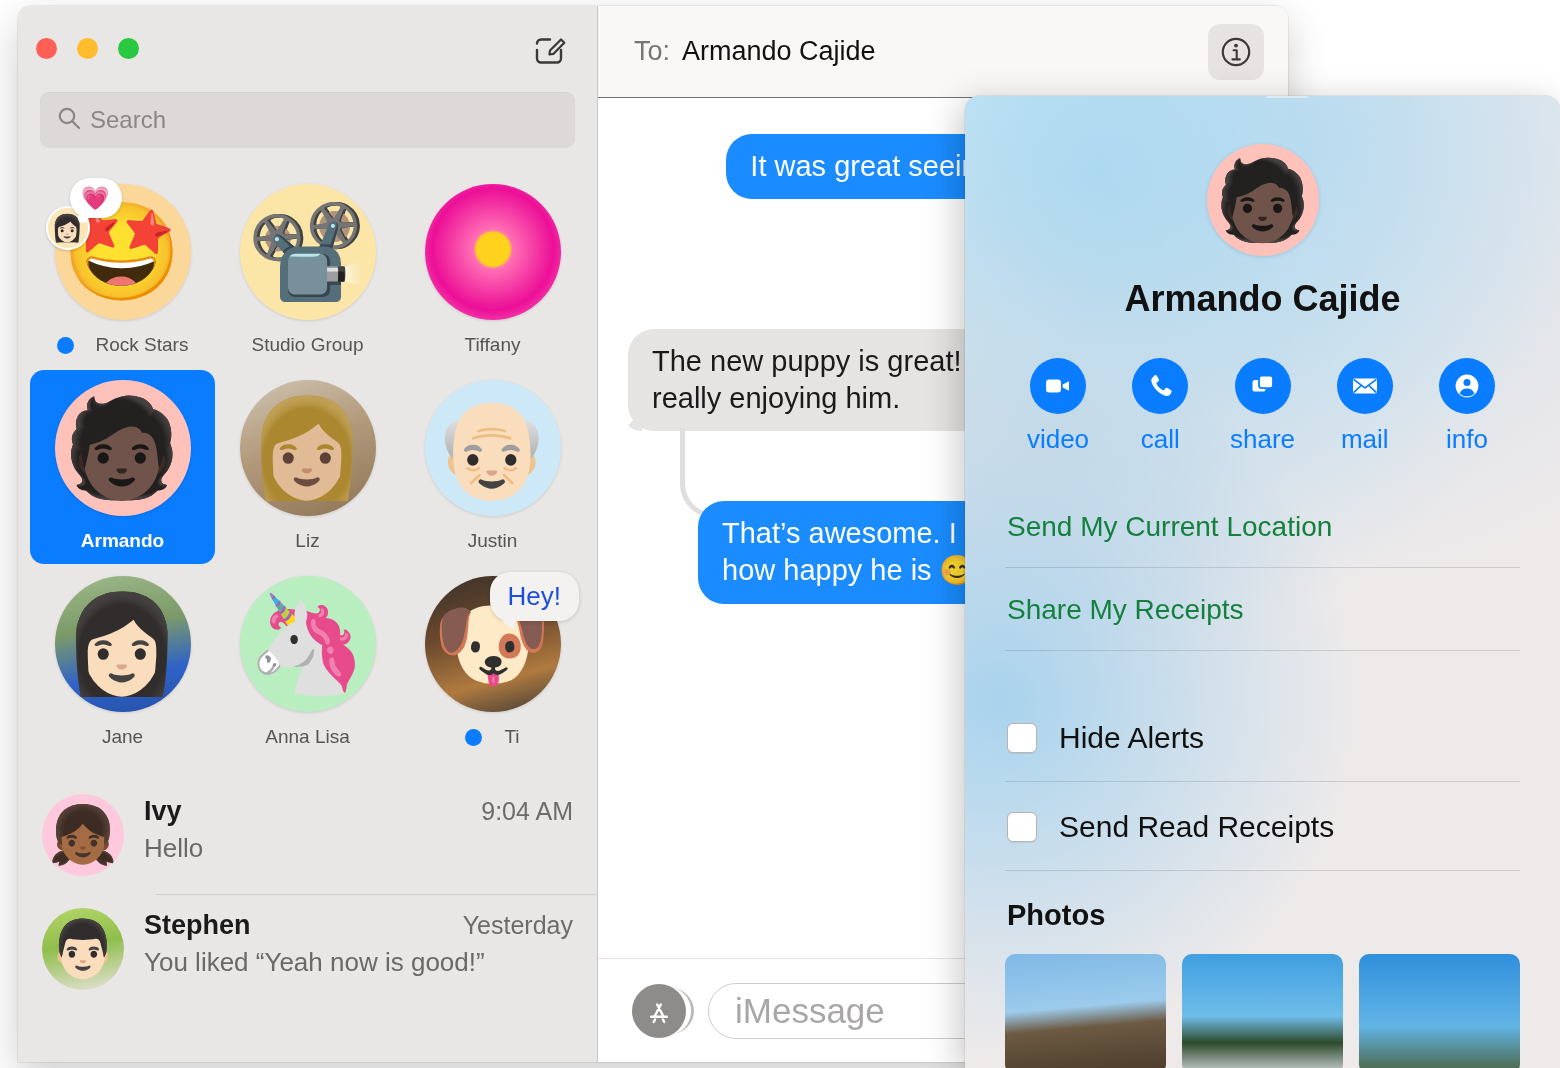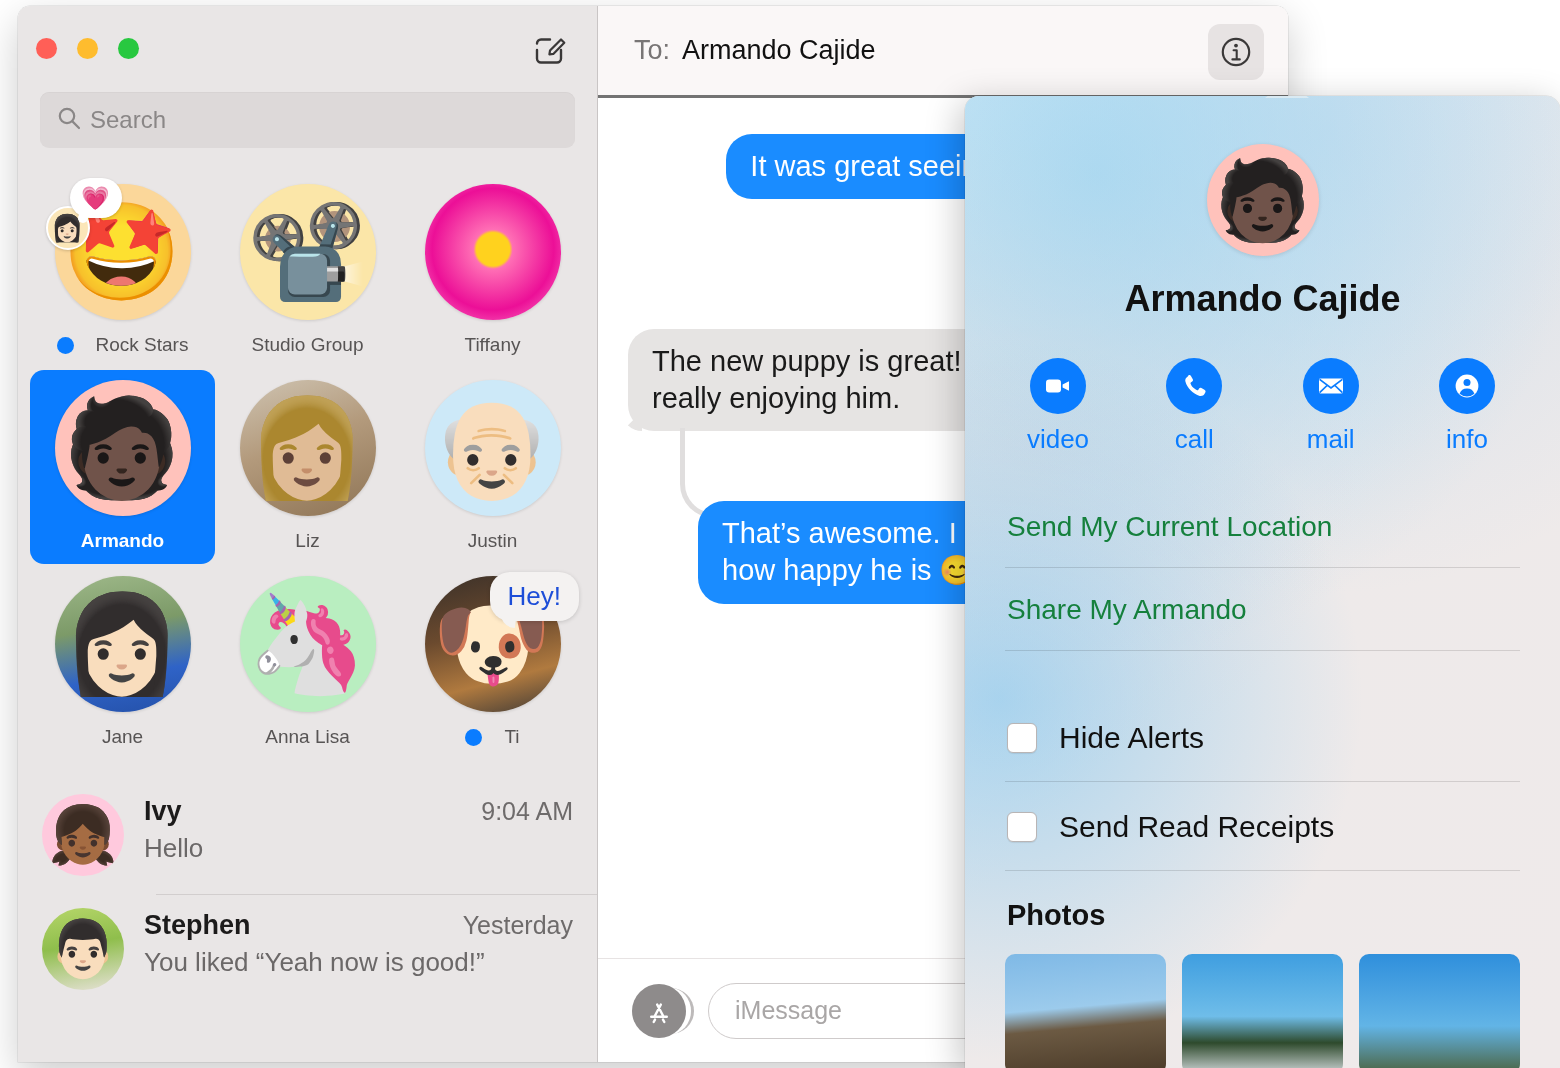--- a/index.html
+++ b/index.html
@@ -120,21 +120,21 @@
   .conv-body { flex: 1 1 auto; min-width: 0; padding-top: 2px; }
   .conv-top { display: flex; align-items: baseline; }
   .conv-name { font-size: 27px; font-weight: 700; color: #1c1b1b; }
   .conv-time { margin-left: auto; font-size: 25px; color: #6e6b6b; }
   .conv-snippet { font-size: 26px; color: #6b6868; margin-top: 6px; white-space: nowrap; overflow: hidden; text-overflow: ellipsis; }
 
   
   .convpane { flex: 1 1 auto; position: relative; background: #ffffff; display: flex; flex-direction: column; }
   .conv-header {
     height: 92px; background: #faf7f7; position: relative;
-    border-bottom: 3px solid #737373;
+    border-bottom: 1px solid #737373;
     display: flex; align-items: center; padding: 0 24px 0 36px;
   }
   .to-label { font-size: 27px; color: #787575; margin-right: 12px; }
   .to-value { font-size: 27px; color: #111; }
   .info-btn {
     position: absolute; right: 24px; top: 18px;
     width: 56px; height: 56px; border-radius: 12px; background: #e7e3e3;
     display: flex; align-items: center; justify-content: center; cursor: pointer;
   }
   .msg-area { flex: 1 1 auto; position: relative; padding: 36px 30px 0 30px; overflow: hidden; }
@@ -169,21 +169,21 @@
     display:flex; align-items:center; justify-content:center; cursor:pointer; position: relative; flex: 0 0 54px;
   }
   .appstore-btn::after{
     content:""; position:absolute; right:-8px; top:4px; width:44px; height:46px;
     border-right:3px solid #bdbaba; border-radius:50%; clip-path: polygon(55% 0,100% 0,100% 100%,55% 100%);
   }
   .imessage-field {
     flex: 1 1 auto; height: 56px; border: 1.5px solid #cfcbcb; border-radius: 28px;
     display: flex; align-items: center; padding: 0 26px;
   }
-  .imessage-placeholder { color: #a9a6a6; font-size: 25px; }
+  .imessage-placeholder { color: #a9a6a6; font-size: 35px; }
 
   
   .popover {
     position: absolute; left: 965px; top: 96px;
     width: 595px; height: 972px;
     border-radius: 14px 14px 0 0;
     overflow: hidden;
     box-shadow: 0 0 0 0.5px rgba(0,0,0,.12), -6px 6px 34px rgba(0,0,0,.22);
     background: #eeeaea;
   }
@@ -443,20 +443,29 @@
 
         <div class="action">
           <div class="action-circle">
             <svg width="30" height="30" viewBox="0 0 30 30" fill="#fff">
               <path d="M9.6 4.3c.9-.5 2 .1 2.5 1l1.7 3c.4.8.2 1.8-.6 2.3l-1.4.9c-.3.2-.4.6-.3.9.5 1.5 1.5 3 2.6 4.2 1.2 1.2 2.7 2.2 4.2 2.7.3.1.7 0 .9-.3l.9-1.4c.5-.8 1.5-1 2.3-.6l3 1.7c.9.5 1.5 1.6 1 2.5l-.8 1.6c-.9 1.8-3 2.6-4.9 2.1-3.2-.8-6.4-2.9-8.9-5.4-2.5-2.5-4.6-5.7-5.4-8.9-.5-1.9.3-4 2.1-4.9z"></path>
             </svg>
           </div>
           <div class="action-label">call</div>
         </div>
 
+        <div class="action">
+          <div class="action-circle">
+            <svg width="30" height="30" viewBox="0 0 30 30" fill="none">
+              <rect x="4.5" y="9" width="13" height="11.5" rx="2.6" fill="#fff"></rect>
+              <rect x="11" y="4.6" width="14" height="12.5" rx="2.8" fill="#fff" stroke="#0a7cff" stroke-width="1.8"></rect>
+            </svg>
+          </div>
+          <div class="action-label">share</div>
+        </div>
 
         <div class="action">
           <div class="action-circle">
             <svg width="32" height="32" viewBox="0 0 32 32" fill="none">
               <rect x="4" y="8.5" width="24" height="15" rx="1.4" fill="#fff"></rect>
               <path d="M4.6 9.4 16 18 27.4 9.4M4.6 22.6 12.6 15M27.4 22.6 19.4 15" stroke="#0a7cff" stroke-width="1.7"></path>
             </svg>
           </div>
           <div class="action-label">mail</div>
         </div>
@@ -468,21 +477,21 @@
               <circle cx="16" cy="12.6" r="3.5" fill="#0a7cff"></circle>
               <path d="M8.6 23.8a7.8 7.8 0 0 1 14.8 0 11.4 11.4 0 0 1-14.8 0z" fill="#0a7cff"></path>
             </svg>
           </div>
           <div class="action-label">info</div>
         </div>
 
       </div>
 
       <div class="link-row first">Send My Current Location</div>
-      <div class="link-row">Share My Armando</div>
+      <div class="link-row">Share My Receipts</div>
 
       <div class="check-row first">
         <div class="checkbox"></div>
         <div class="check-label">Hide Alerts</div>
       </div>
 
       <div class="check-row">
         <div class="checkbox"></div>
         <div class="check-label">Send Read Receipts</div>
       </div>

